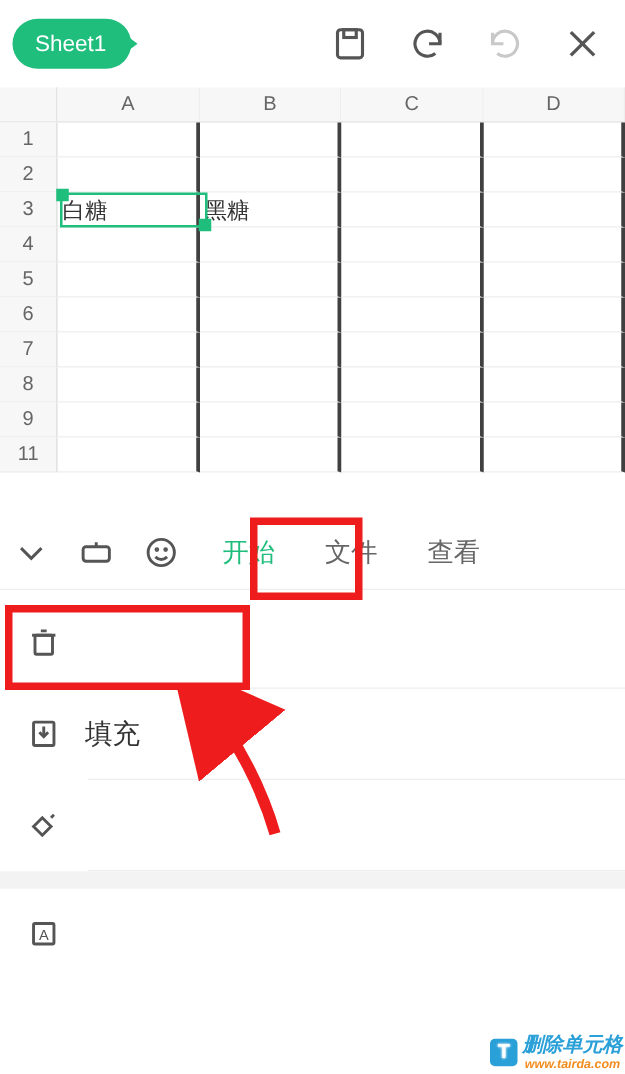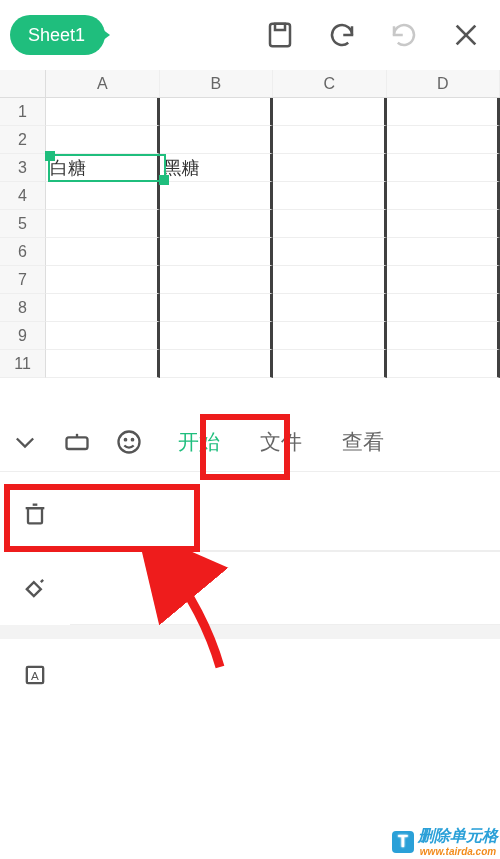--- a/index.html
+++ b/index.html
@@ -254,20 +254,30 @@
       <span class="mi-icon">
         <svg viewBox="0 0 24 24">
             <rect x="6" y="7" width="12" height="13" rx="1"></rect>
             <line x1="4" y1="7" x2="20" y2="7"></line>
             <line x1="10" y1="4" x2="14" y2="4"></line>
           </svg>
       </span>
     </div>
     <div class="menu-sep"></div>
 
+    <div class="menu-item">
+      <span class="mi-icon">
+        <svg viewBox="0 0 24 24">
+            <rect x="5" y="4" width="14" height="16" rx="1"></rect>
+            <polyline points="9 11 12 14 15 11"></polyline>
+            <line x1="12" y1="7" x2="12" y2="14"></line>
+          </svg>
+      </span>
+      <span>填充</span>
+    </div>
     <div class="menu-sep"></div>
 
     <div class="menu-item">
       <span class="mi-icon">
         <svg viewBox="0 0 24 24">
             <path d="M5 13l6-6 6 6-6 6z"></path>
             <path d="M17 7l2-2"></path>
           </svg>
       </span>
     </div>

